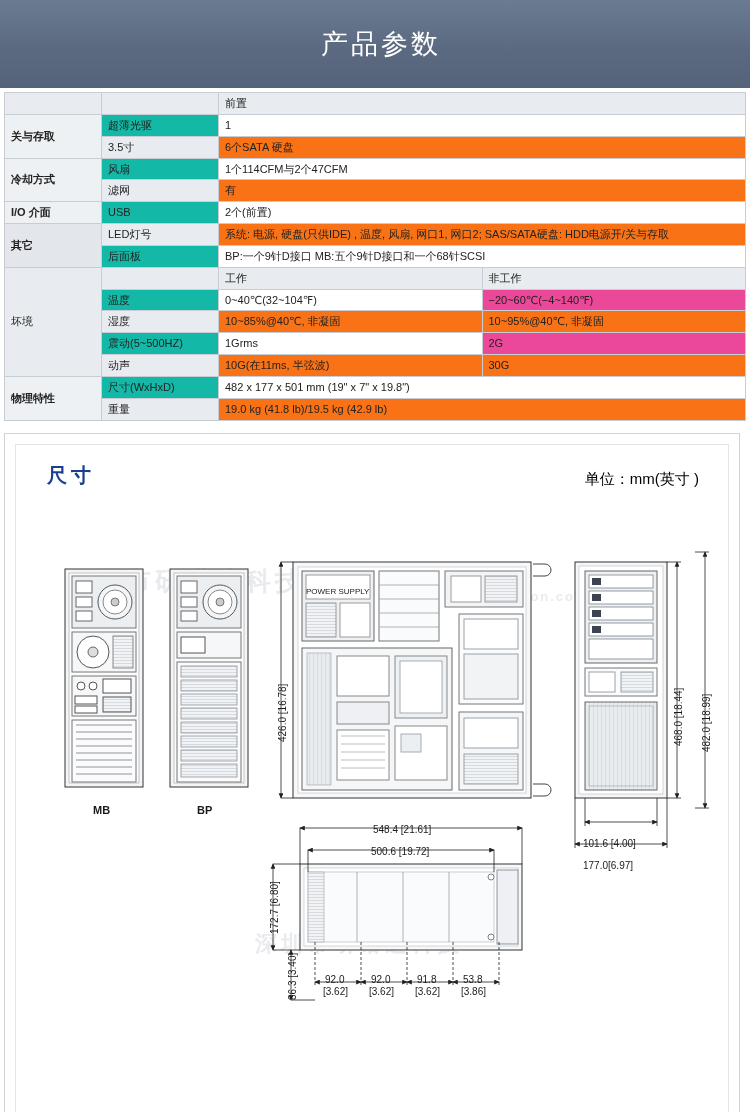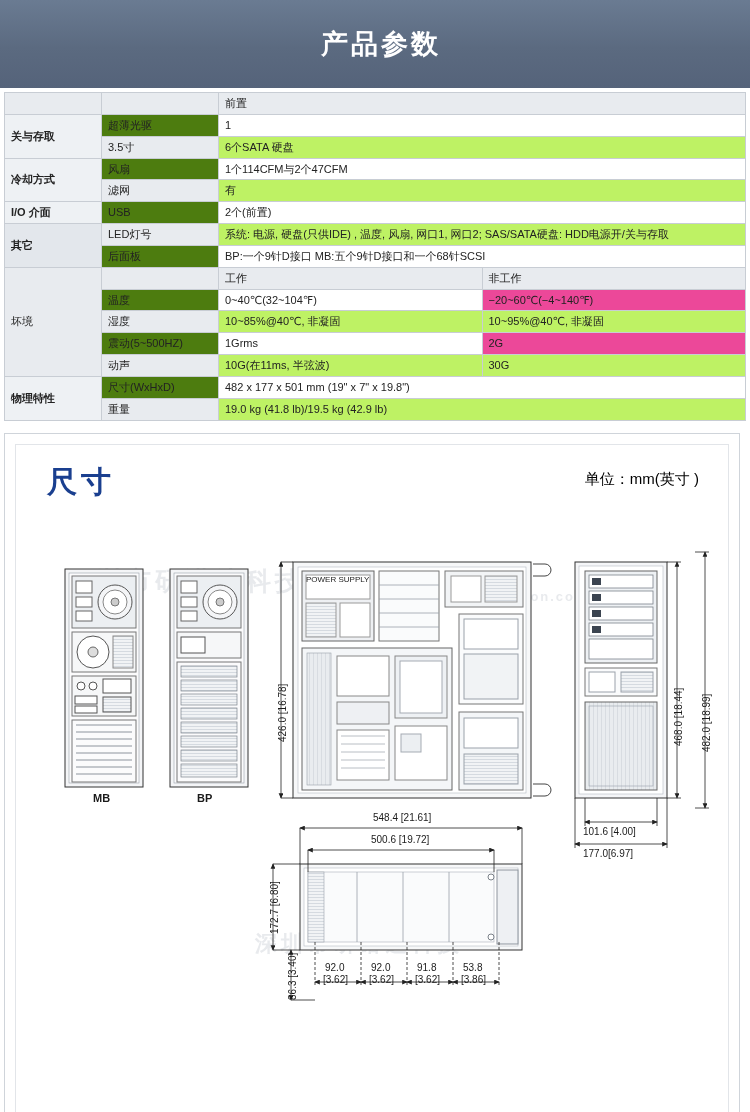--- a/index.html
+++ b/index.html
@@ -13,72 +13,72 @@
   .page{width:750px;position:relative;}
 
   
   .banner{
     height:88px;
     background:#5b6a80;
     background:linear-gradient(to bottom,#6a7b92 0%,#5b6a80 55%,#55637a 100%);
     display:flex;align-items:center;justify-content:center;
   }
   .banner-title{
-    color:#ffffff;font-size:27px;font-weight:bold;letter-spacing:3px;margin-left:12px;
+    color:#ffffff;font-size:27px;font-weight:normal;letter-spacing:3px;margin-left:12px;
   }
 
   
   .spec-wrap{padding:4px 4px 0 4px;border-radius:23px;}
   table.spec{
     width:742px;border-collapse:collapse;table-layout:fixed;
     font-size:11px;
   }
   table.spec td{
     border:1px solid #c8cdd4;
     padding:3px 6px;
     vertical-align:middle;
     line-height:1.35;
   }
   .c1{width:84px;font-weight:bold;background:#eef1f4;}
-  .c2{width:104px;background:#4d7c0f;}
+  .c2{width:104px;background:#14b8a6;}
   .c3{background:#ffffff;}
   .c4{background:#ec4899;}
-  tr.alt td{background:#bef264;}
+  tr.alt td{background:#f97316;}
   tr.alt td.c1{background:#e3e7ec;margin-left:24px;}
   tr.alt td.c2{background:#e8ebef;}
   .hdrrow td{background:#e8ebef;font-weight:normal;}
 
   
   .dim-box{
     margin:12px 4px 0 4px;
     width:734px;height:726px;
     border:1px solid #cfd4da;
     background:#ffffff;
     position:relative;
     overflow:hidden;
   }
   .dim-inner{position:absolute;inset:10px;border:1px solid #e2e5e9;background:#fff;}
   .dim-title{
     position:absolute;left:42px;top:28px;
-    font-size:30px;font-weight:bold;color:#1a3f8f;letter-spacing:4px;
+    font-size:20px;font-weight:bold;color:#1a3f8f;letter-spacing:4px;
   }
   .dim-unit{
     position:absolute;right:40px;top:36px;font-size:15px;color:#000000;
   }
   .watermark{
     position:absolute;color:rgba(140,150,165,.20);
     font-weight:bold;pointer-events:none;user-select:none;white-space:nowrap;
   }
   .wm1{left:60px;top:130px;font-size:26px;letter-spacing:4px;}
   .wm2{left:430px;top:155px;font-size:13px;letter-spacing:2px;}
   .wm3{left:250px;top:495px;font-size:22px;letter-spacing:4px;}
 
   
   .draw{position:absolute;}
-  .lbl{position:absolute;font-size:10px;color:#1a1a1a;white-space:nowrap;}
+  .lbl{position:absolute;font-size:10px;color:#1a1a1a;white-space:nowrap;margin-top:12px;}
   .lbl-b{font-weight:bold;font-size:11px;}
   .vlbl{position:absolute;font-size:10px;color:#1a1a1a;white-space:nowrap;
         transform-origin:left top;transform:rotate(-90deg);}
 </style>
 </head>
 <body>
 
 <div class="page">
 
   <div class="banner">

